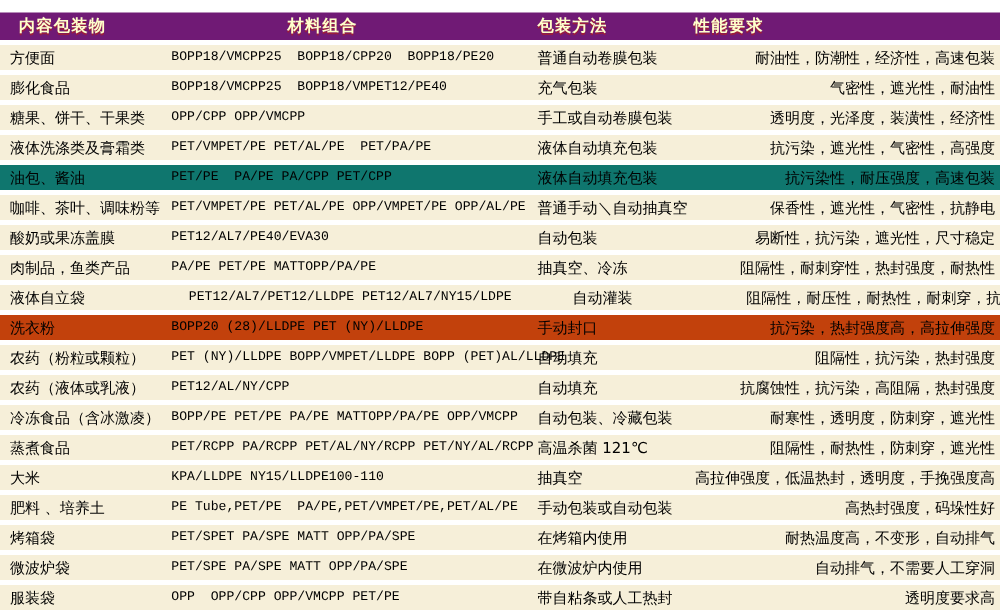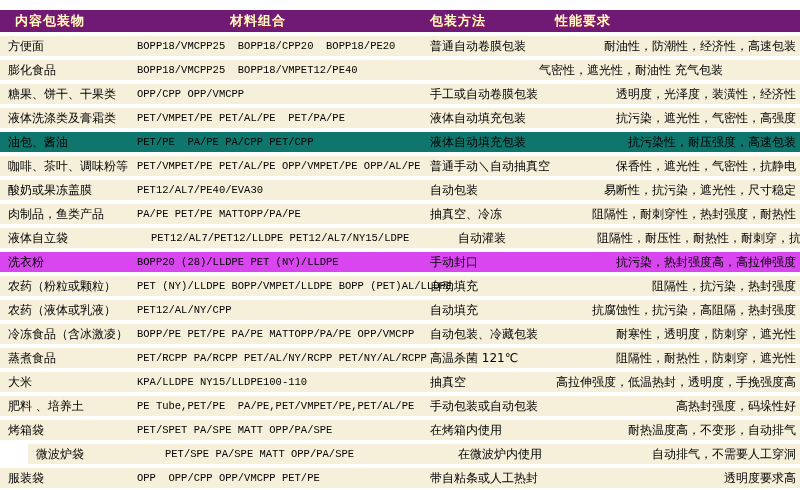--- a/index.html
+++ b/index.html
@@ -71,22 +71,22 @@
   <div class="row" style="background: rgb(246, 239, 217); color: rgb(0, 0, 0);">
     <div class="cell c1">方便面</div>
     <div class="cell c2">BOPP18/VMCPP25  BOPP18/CPP20  BOPP18/PE20</div>
     <div class="cell c3">普通自动卷膜包装</div>
     <div class="cell c4">耐油性，防潮性，经济性，高速包装</div>
   </div>
 
   <div class="row" style="background: rgb(246, 239, 217); color: rgb(0, 0, 0);">
     <div class="cell c1">膨化食品</div>
     <div class="cell c2">BOPP18/VMCPP25  BOPP18/VMPET12/PE40</div>
+    <div class="cell c3">充气包装</div>
     <div class="cell c4">气密性，遮光性，耐油性</div>
-    <div class="cell c3">充气包装</div>
   </div>
 
   <div class="row" style="background: rgb(246, 239, 217); color: rgb(0, 0, 0);">
     <div class="cell c1">糖果、饼干、干果类</div>
     <div class="cell c2">OPP/CPP OPP/VMCPP</div>
     <div class="cell c3">手工或自动卷膜包装</div>
     <div class="cell c4">透明度，光泽度，装潢性，经济性</div>
   </div>
 
   <div class="row" style="background: rgb(246, 239, 217); color: rgb(0, 0, 0);">
@@ -124,21 +124,21 @@
     <div class="cell c4">阻隔性，耐刺穿性，热封强度，耐热性</div>
   </div>
 
   <div class="row" style="background: rgb(246, 239, 217); color: rgb(0, 0, 0); gap: 14px;">
     <div class="cell c1">液体自立袋</div>
     <div class="cell c2">PET12/AL7/PET12/LLDPE PET12/AL7/NY15/LDPE</div>
     <div class="cell c3">自动灌装</div>
     <div class="cell c4">阻隔性，耐压性，耐热性，耐刺穿，抗污染</div>
   </div>
 
-  <div class="row" style="background: #d946ef; color: rgb(0, 0, 0);">
+  <div class="row" style="background: #c2410c; color: rgb(0, 0, 0);">
     <div class="cell c1">洗衣粉</div>
     <div class="cell c2">BOPP20 (28)/LLDPE PET (NY)/LLDPE</div>
     <div class="cell c3">手动封口</div>
     <div class="cell c4">抗污染，热封强度高，高拉伸强度</div>
   </div>
 
   <div class="row" style="background: rgb(246, 239, 217); color: rgb(0, 0, 0);">
     <div class="cell c1">农药（粉粒或颗粒）</div>
     <div class="cell c2">PET (NY)/LLDPE BOPP/VMPET/LLDPE BOPP (PET)AL/LLDPE</div>
     <div class="cell c3">自动填充</div>
@@ -180,21 +180,21 @@
     <div class="cell c4">高热封强度，码垛性好</div>
   </div>
 
   <div class="row" style="background: rgb(246, 239, 217); color: rgb(0, 0, 0);">
     <div class="cell c1">烤箱袋</div>
     <div class="cell c2">PET/SPET PA/SPE MATT OPP/PA/SPE</div>
     <div class="cell c3">在烤箱内使用</div>
     <div class="cell c4">耐热温度高，不变形，自动排气</div>
   </div>
 
-  <div class="row" style="background: rgb(246, 239, 217); color: rgb(0, 0, 0); margin-left: 28px;">
+  <div class="row" style="background: rgb(246, 239, 217); color: rgb(0, 0, 0);">
     <div class="cell c1">微波炉袋</div>
     <div class="cell c2">PET/SPE PA/SPE MATT OPP/PA/SPE</div>
     <div class="cell c3">在微波炉内使用</div>
     <div class="cell c4">自动排气，不需要人工穿洞</div>
   </div>
 
   <div class="row" style="background: rgb(246, 239, 217); color: rgb(0, 0, 0);">
     <div class="cell c1">服装袋</div>
     <div class="cell c2">OPP  OPP/CPP OPP/VMCPP PET/PE</div>
     <div class="cell c3">带自粘条或人工热封</div>

